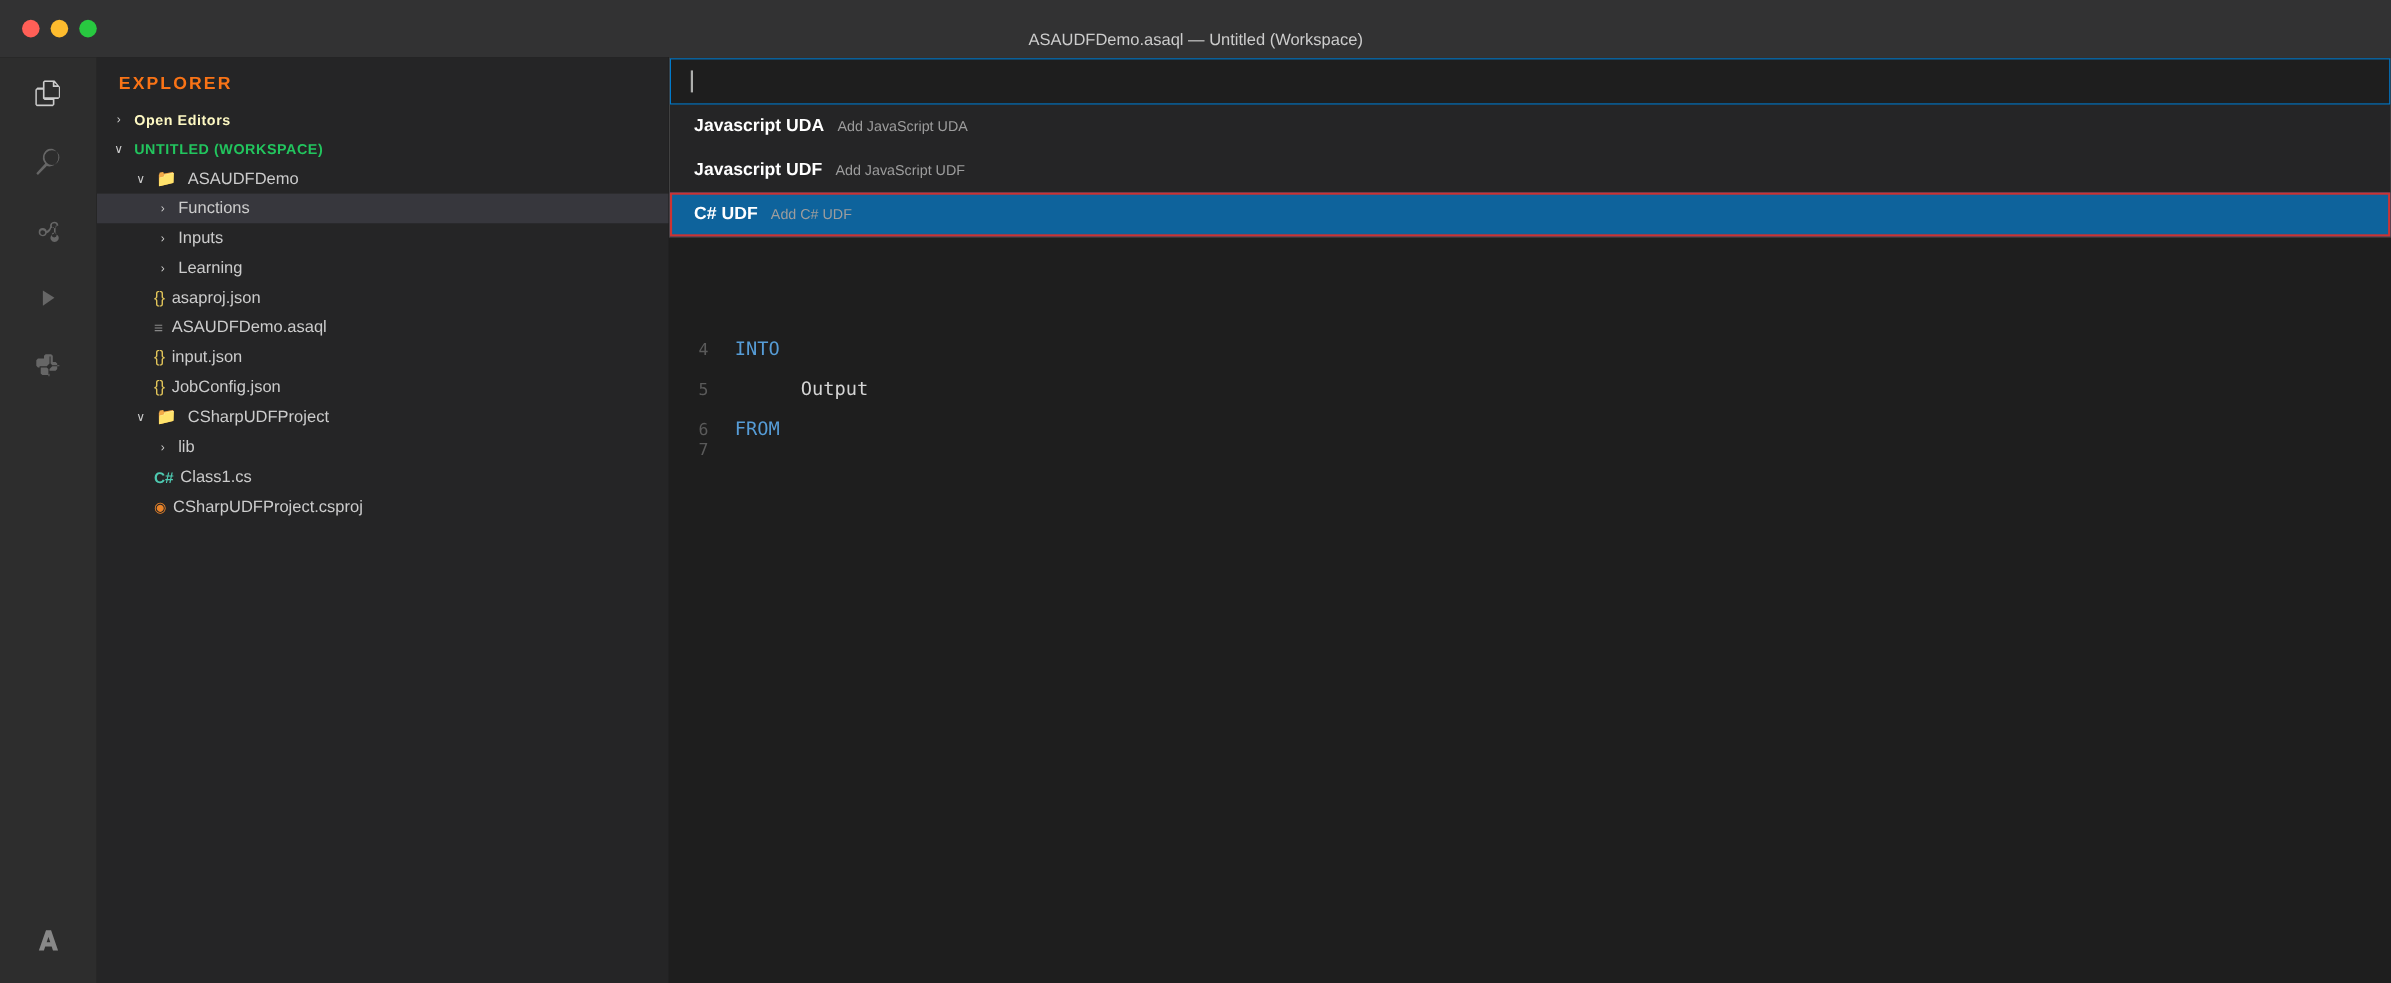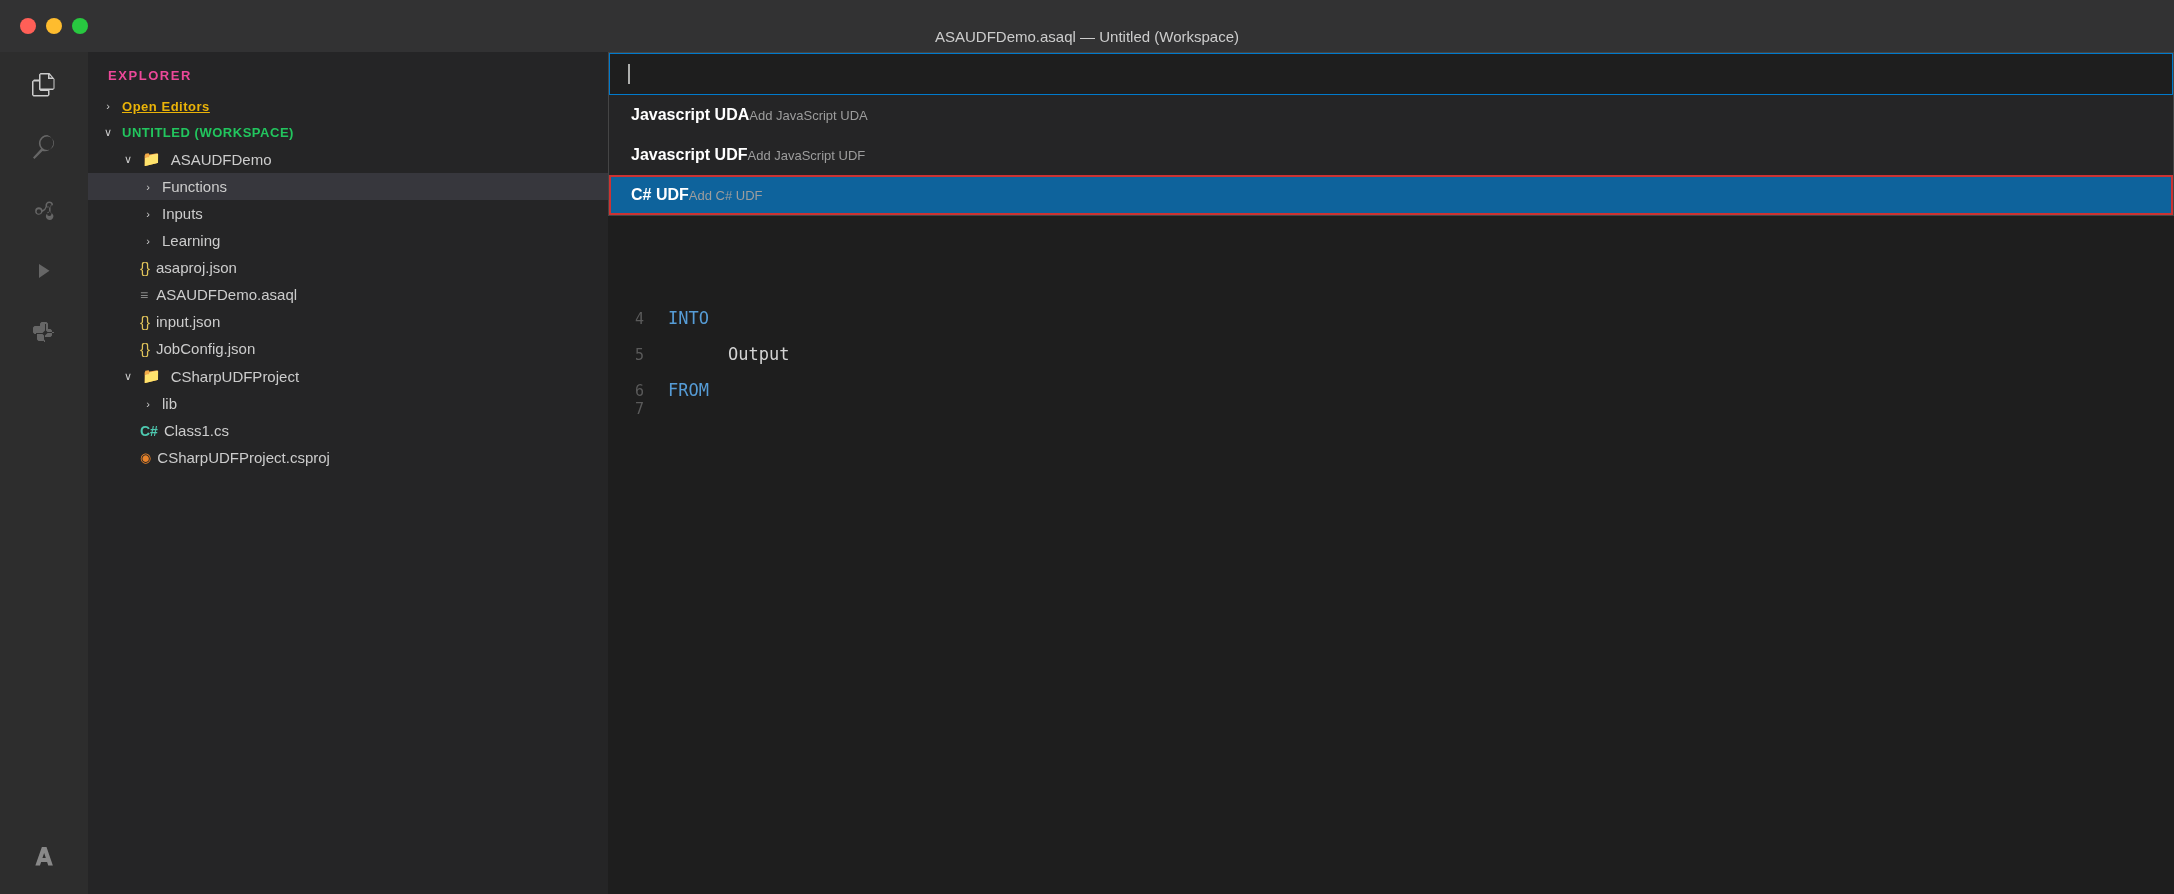--- a/index.html
+++ b/index.html
@@ -87,22 +87,22 @@
     .sidebar {
       width: 520px;
       background: #252526;
       display: flex;
       flex-direction: column;
       flex-shrink: 0;
       overflow: hidden;
     }
     .sidebar-header {
       padding: 16px 20px 10px 20px;
-      color: #ec4899;
-      font-size: 13px;
+      color: #f97316;
+      font-size: 16px;
       font-weight: 700;
       letter-spacing: 0.12em;
       text-transform: uppercase;
     }
     .sidebar-content {
       flex: 1;
       overflow-y: auto;
       font-size: 15px;
     }
     .tree-item {
@@ -170,21 +170,21 @@
       background: #aeafad;
       animation: blink 1s infinite;
       display: inline-block;
     }
     @keyframes blink { 0%,100%{opacity:1} 50%{opacity:0} }
 
     .dropdown-item {
       padding: 11px 22px;
       display: flex;
       align-items: baseline;
-      gap: 0;
+      gap: 12px;
       cursor: pointer;
       color: #cccccc;
       font-size: 16px;
       text-align: center;
     }
     .dropdown-item.highlighted-red {
       background: #0e639c;
       outline: 2px solid #cc3333;
       outline-offset: -2px;
     }
@@ -272,21 +272,21 @@
       𝐀
     </div>
   </div>
 
   <div class="sidebar">
     <div class="sidebar-header">Explorer</div>
     <div class="sidebar-content">
 
       <div class="tree-item">
         <span class="chevron">›</span>
-        <span style="font-weight:700;font-size:13px;letter-spacing:0.04em;color:#eab308;text-decoration:underline;">Open Editors</span>
+        <span style="font-weight:700;font-size:13px;letter-spacing:0.04em;color:#fef9c3;">Open Editors</span>
       </div>
 
       <div class="tree-item">
         <span class="chevron">∨</span>
         <span style="font-weight:700;font-size:13px;letter-spacing:0.04em;color:#22c55e;text-transform:uppercase;">Untitled (Workspace)</span>
       </div>
 
       <div class="tree-item indent-1">
         <span class="chevron">∨</span>
         <span style="color:#e8c16a; margin-right:4px;">📁</span>

